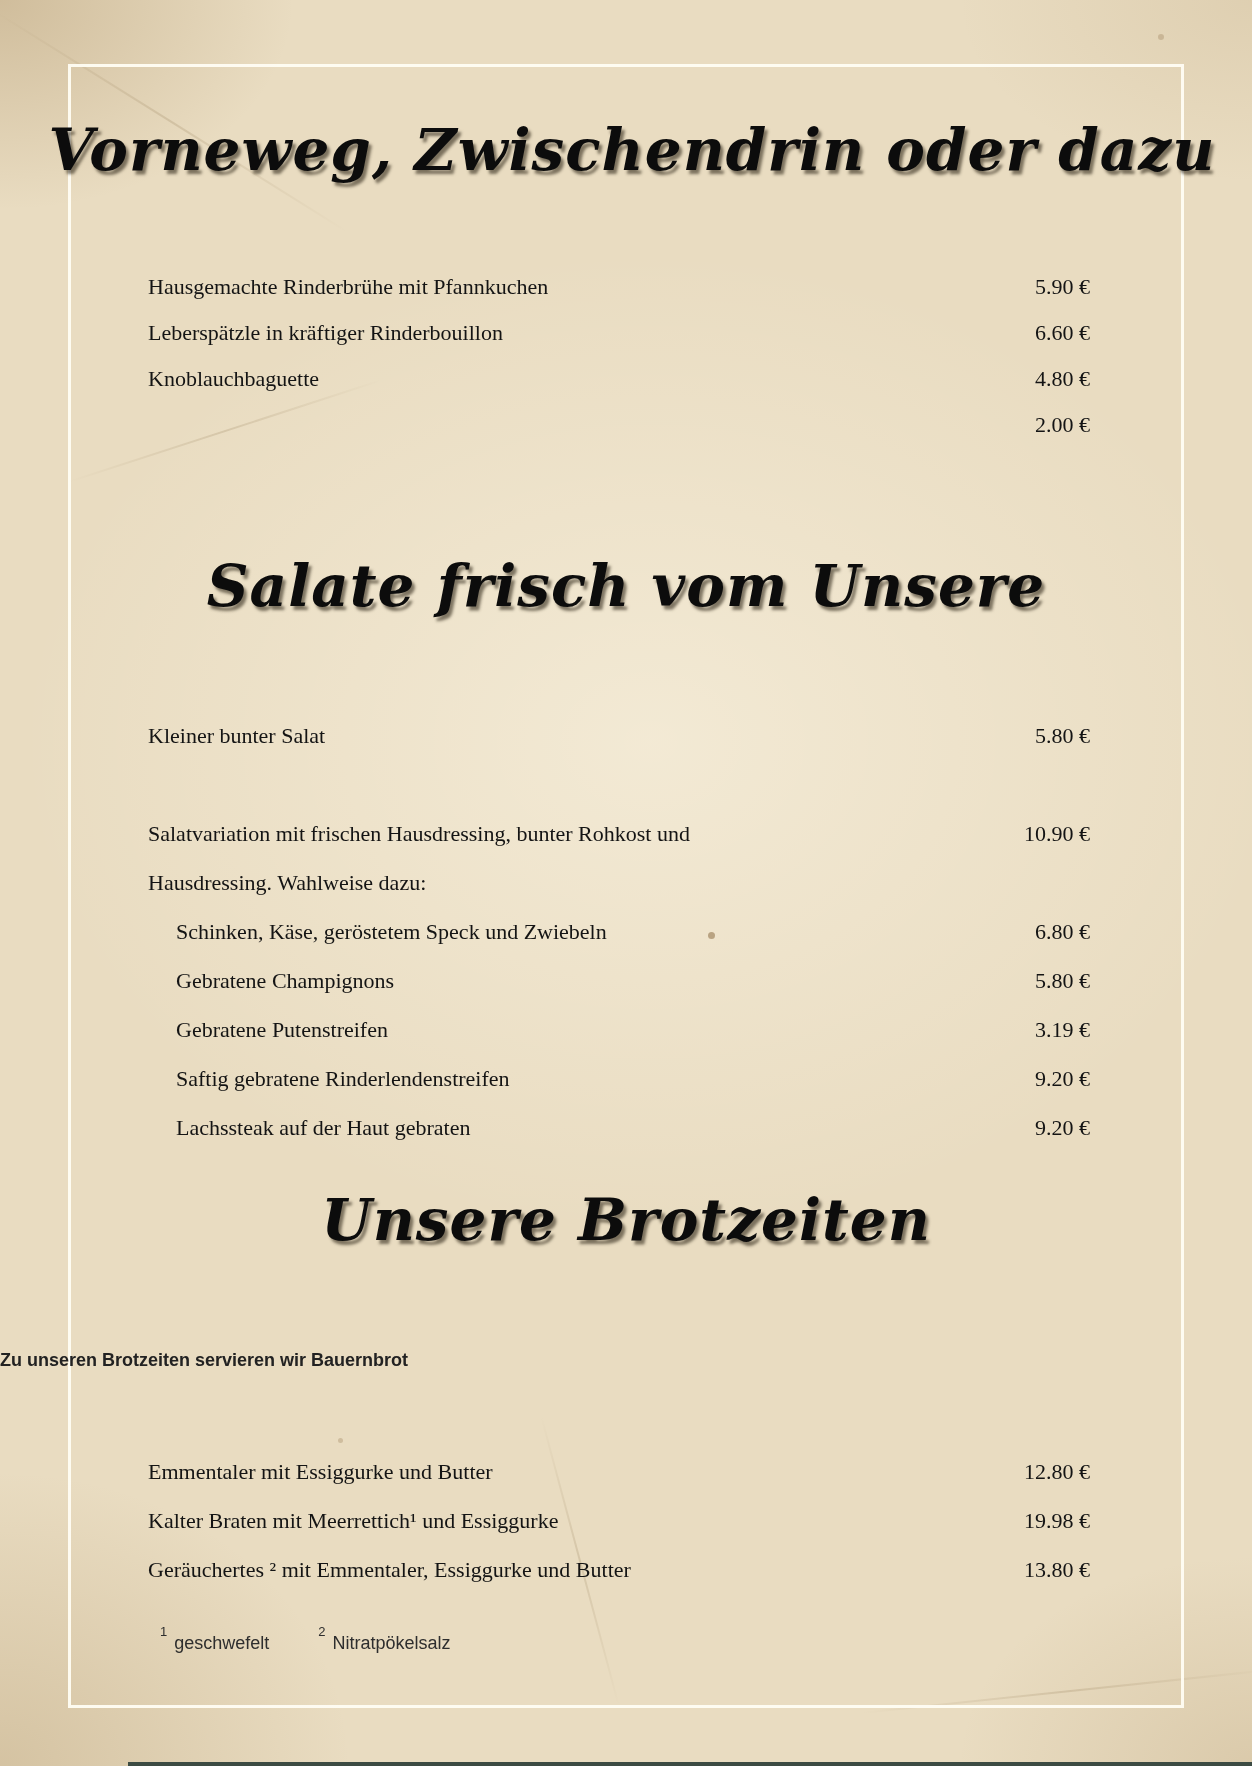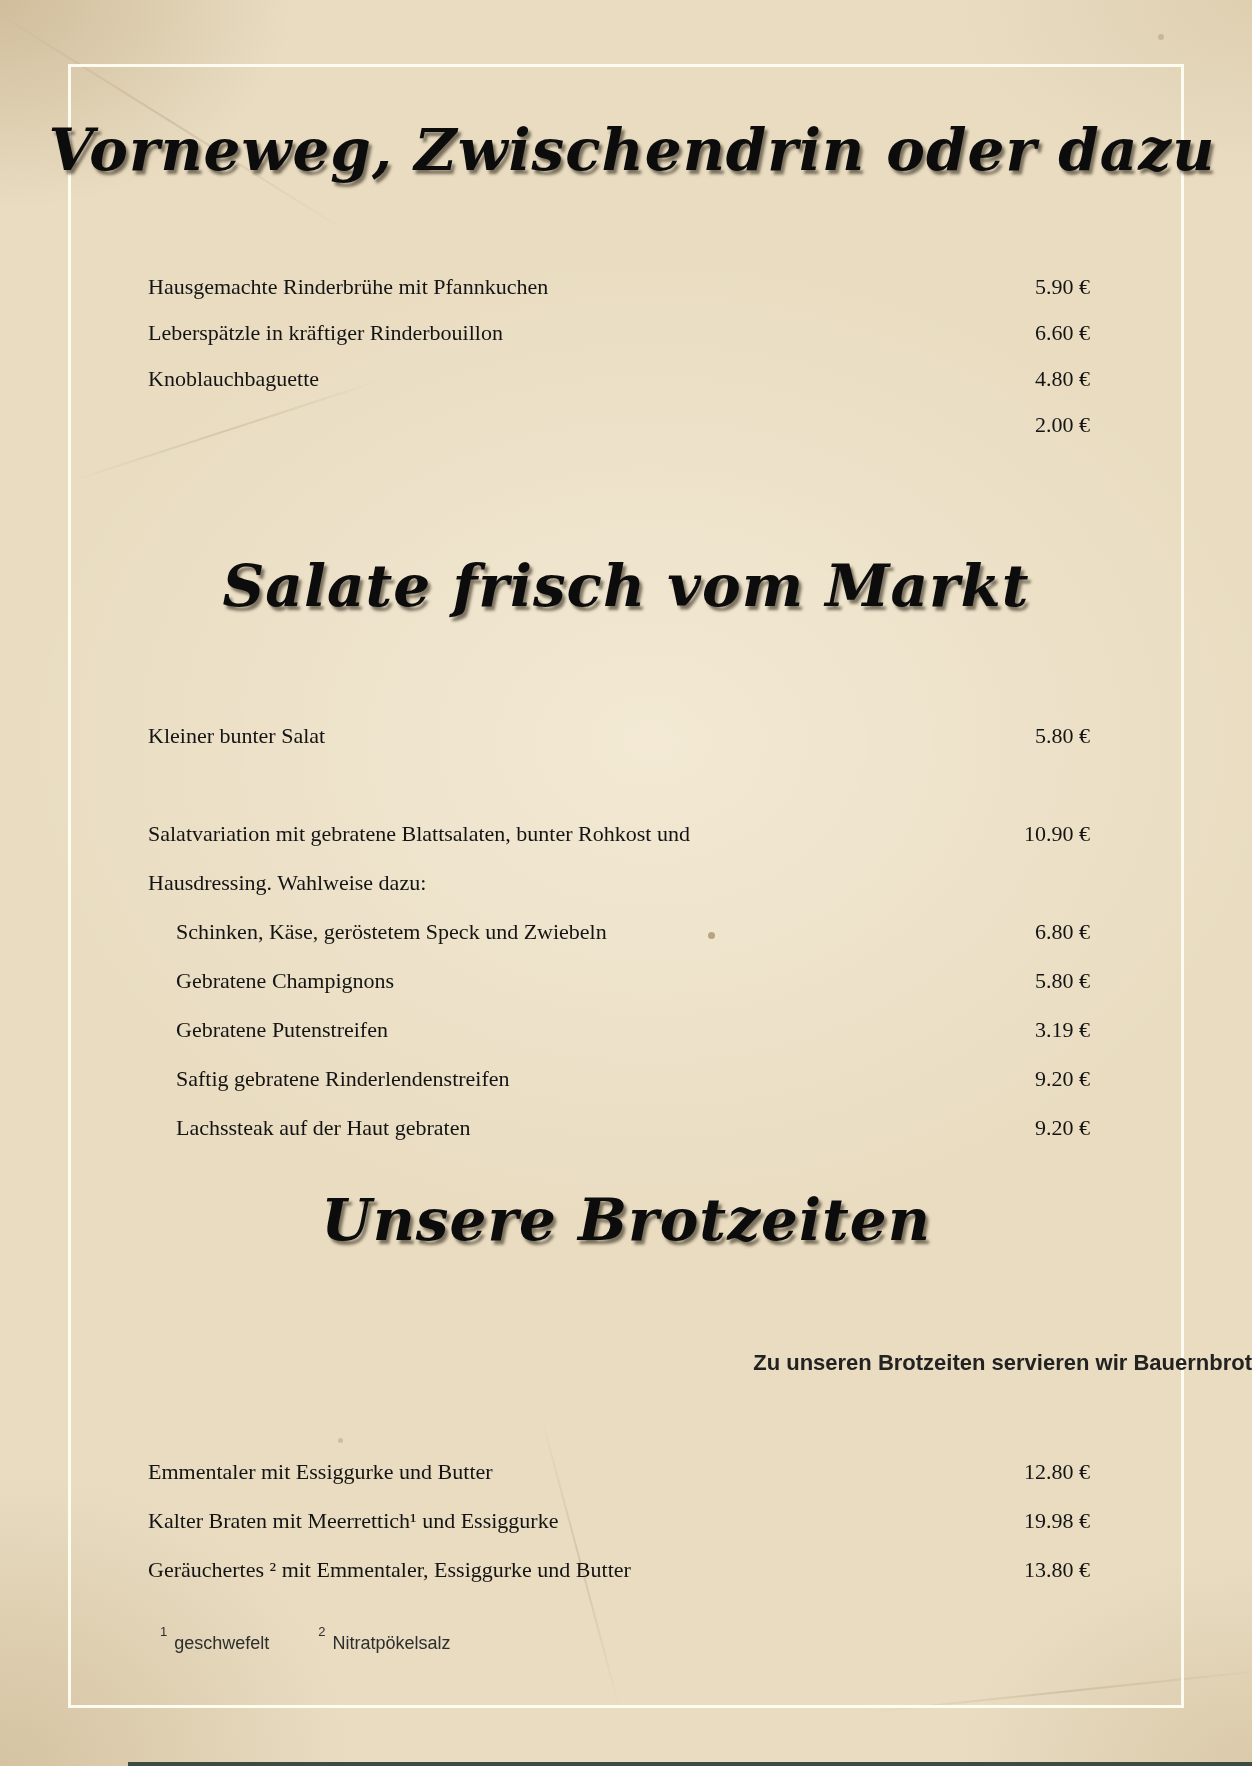--- a/index.html
+++ b/index.html
@@ -40,23 +40,23 @@
     font-family:"DejaVu Serif",serif;font-style:italic;font-weight:bold;
     font-size:58px;line-height:76px;letter-spacing:1px;color:#0c0c0c;
     text-shadow:3px 4px 3px rgba(52,44,28,0.60);
     white-space:nowrap;
   }
   .t1{top:112px;padding-left:6px;}
   .t2{top:548px;}
   .t3{top:1182px;}
 
   .subtitle{
-    position:absolute;top:1350px;left:0;width:100%;text-align:right;
+    position:absolute;top:1350px;left:0;width:100%;text-align:left;
     font-family:"Liberation Sans",sans-serif;font-weight:bold;
-    font-size:22px;color:#222;
+    font-size:18px;color:#222;
   }
 
   .items{position:absolute;left:148px;width:942px;font-size:22px;}
   .sec1{top:264px;}
   .sec2{top:711px;}
   .sec3{top:1447px;}
   .menu-row{display:flex;align-items:baseline;line-height:46px;}
   .sec2 .menu-row,.sec3 .menu-row{line-height:49px;gap:36px;}
   .menu-row.indent .item-name{padding-left:28px;}
   .menu-row.gap-after{margin-bottom:49px;}
@@ -97,28 +97,28 @@
     </div>
     <div class="menu-row">
       <span class="item-name">Knoblauchbaguette</span>
       <span class="item-price">4.80 €</span>
     </div>
     <div class="menu-row indent">
       <span class="item-price">2.00 €</span>
     </div>
   </div>
 
-  <div class="script-title t2">Salate frisch vom Markt</div>
+  <div class="script-title t2">Salate frisch vom Unsere</div>
   <div class="items sec2">
     <div class="menu-row gap-after">
       <span class="item-name">Kleiner bunter Salat</span>
       <span class="item-price">5.80 €</span>
     </div>
     <div class="menu-row">
-      <span class="item-name">Salatvariation mit gebratene Blattsalaten, bunter Rohkost und</span>
+      <span class="item-name">Salatvariation mit frischen Hausdressing, bunter Rohkost und</span>
       <span class="item-price">10.90 €</span>
     </div>
     <div class="menu-row">
       <span class="item-name">Hausdressing. Wahlweise dazu:</span>
       <span class="item-price"></span>
     </div>
     <div class="menu-row indent">
       <span class="item-name">Schinken, Käse, geröstetem Speck und Zwiebeln</span>
       <span class="item-price">6.80 €</span>
     </div>

